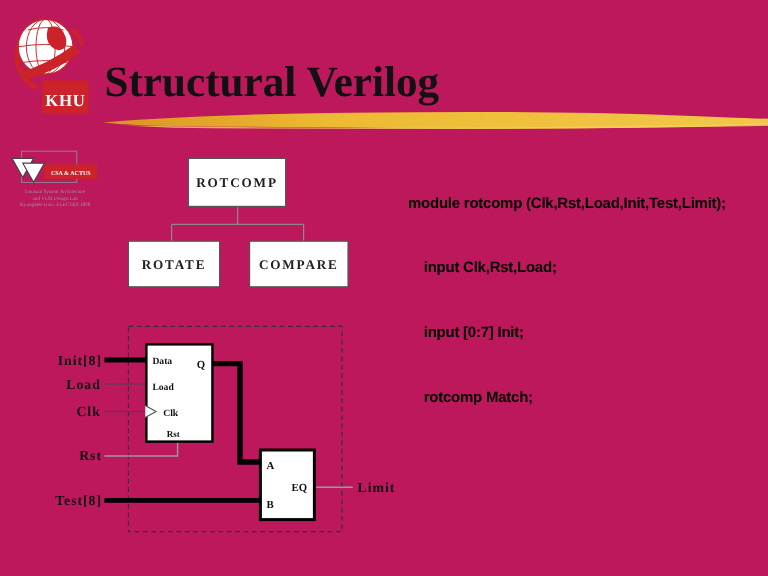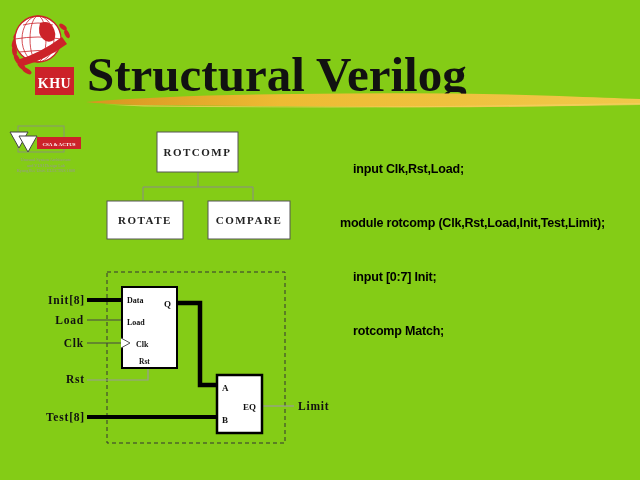--- a/index.html
+++ b/index.html
@@ -1,20 +1,20 @@
 <!DOCTYPE html>
 <html><head>
 <meta charset="utf-8">
 <style>
   html,body{margin:0;padding:0;background:#fff;}
-  #slide{position:relative;width:640px;height:480px;background:#84cc16;overflow:hidden;
+  #slide{position:relative;width:640px;height:480px;background:#be185d;overflow:hidden;
          font-family:"Liberation Serif",serif;}
   
   #title{position:absolute;left:87px;top:50px;font-family:"Liberation Serif",serif;
-         font-weight:bold;font-size:49px;line-height:1;color:#111;letter-spacing:0px;
+         font-weight:bold;font-size:36px;line-height:1;color:#111;letter-spacing:0px;
          white-space:nowrap;}
   
   #code{position:absolute;left:340px;top:124px;font-family:"Liberation Sans",sans-serif;
         font-weight:bold;font-size:12.5px;line-height:18px;color:#000;white-space:pre;
         letter-spacing:-0.2px;}
   #code .code-line{height:18px;}
   
   .abs{position:absolute;}
   svg text{font-family:"Liberation Serif",serif;}
 </style>
@@ -127,22 +127,22 @@
       <text x="45" y="39">Init[8]</text>
       <text x="44" y="59">Load</text>
       <text x="44" y="82">Clk</text>
       <text x="45" y="118">Rst</text>
       <text x="45" y="156">Test[8]</text>
     </g>
     <text x="258" y="145" font-size="11.5" font-weight="bold" fill="#111" letter-spacing="0.8">Limit</text>
   </svg>
 
   <div id="code">
+    <div class="code-line">module rotcomp (Clk,Rst,Load,Init,Test,Limit);</div>
     <div class="code-line">    input Clk,Rst,Load;</div>
-    <div class="code-line">module rotcomp (Clk,Rst,Load,Init,Test,Limit);</div>
     <div class="code-line">    input [0:7] Init;</div>
     <div class="code-line">    rotcomp Match;</div>
     <div class="code-line"></div>
     
     
     
     
     
     
   </div>

